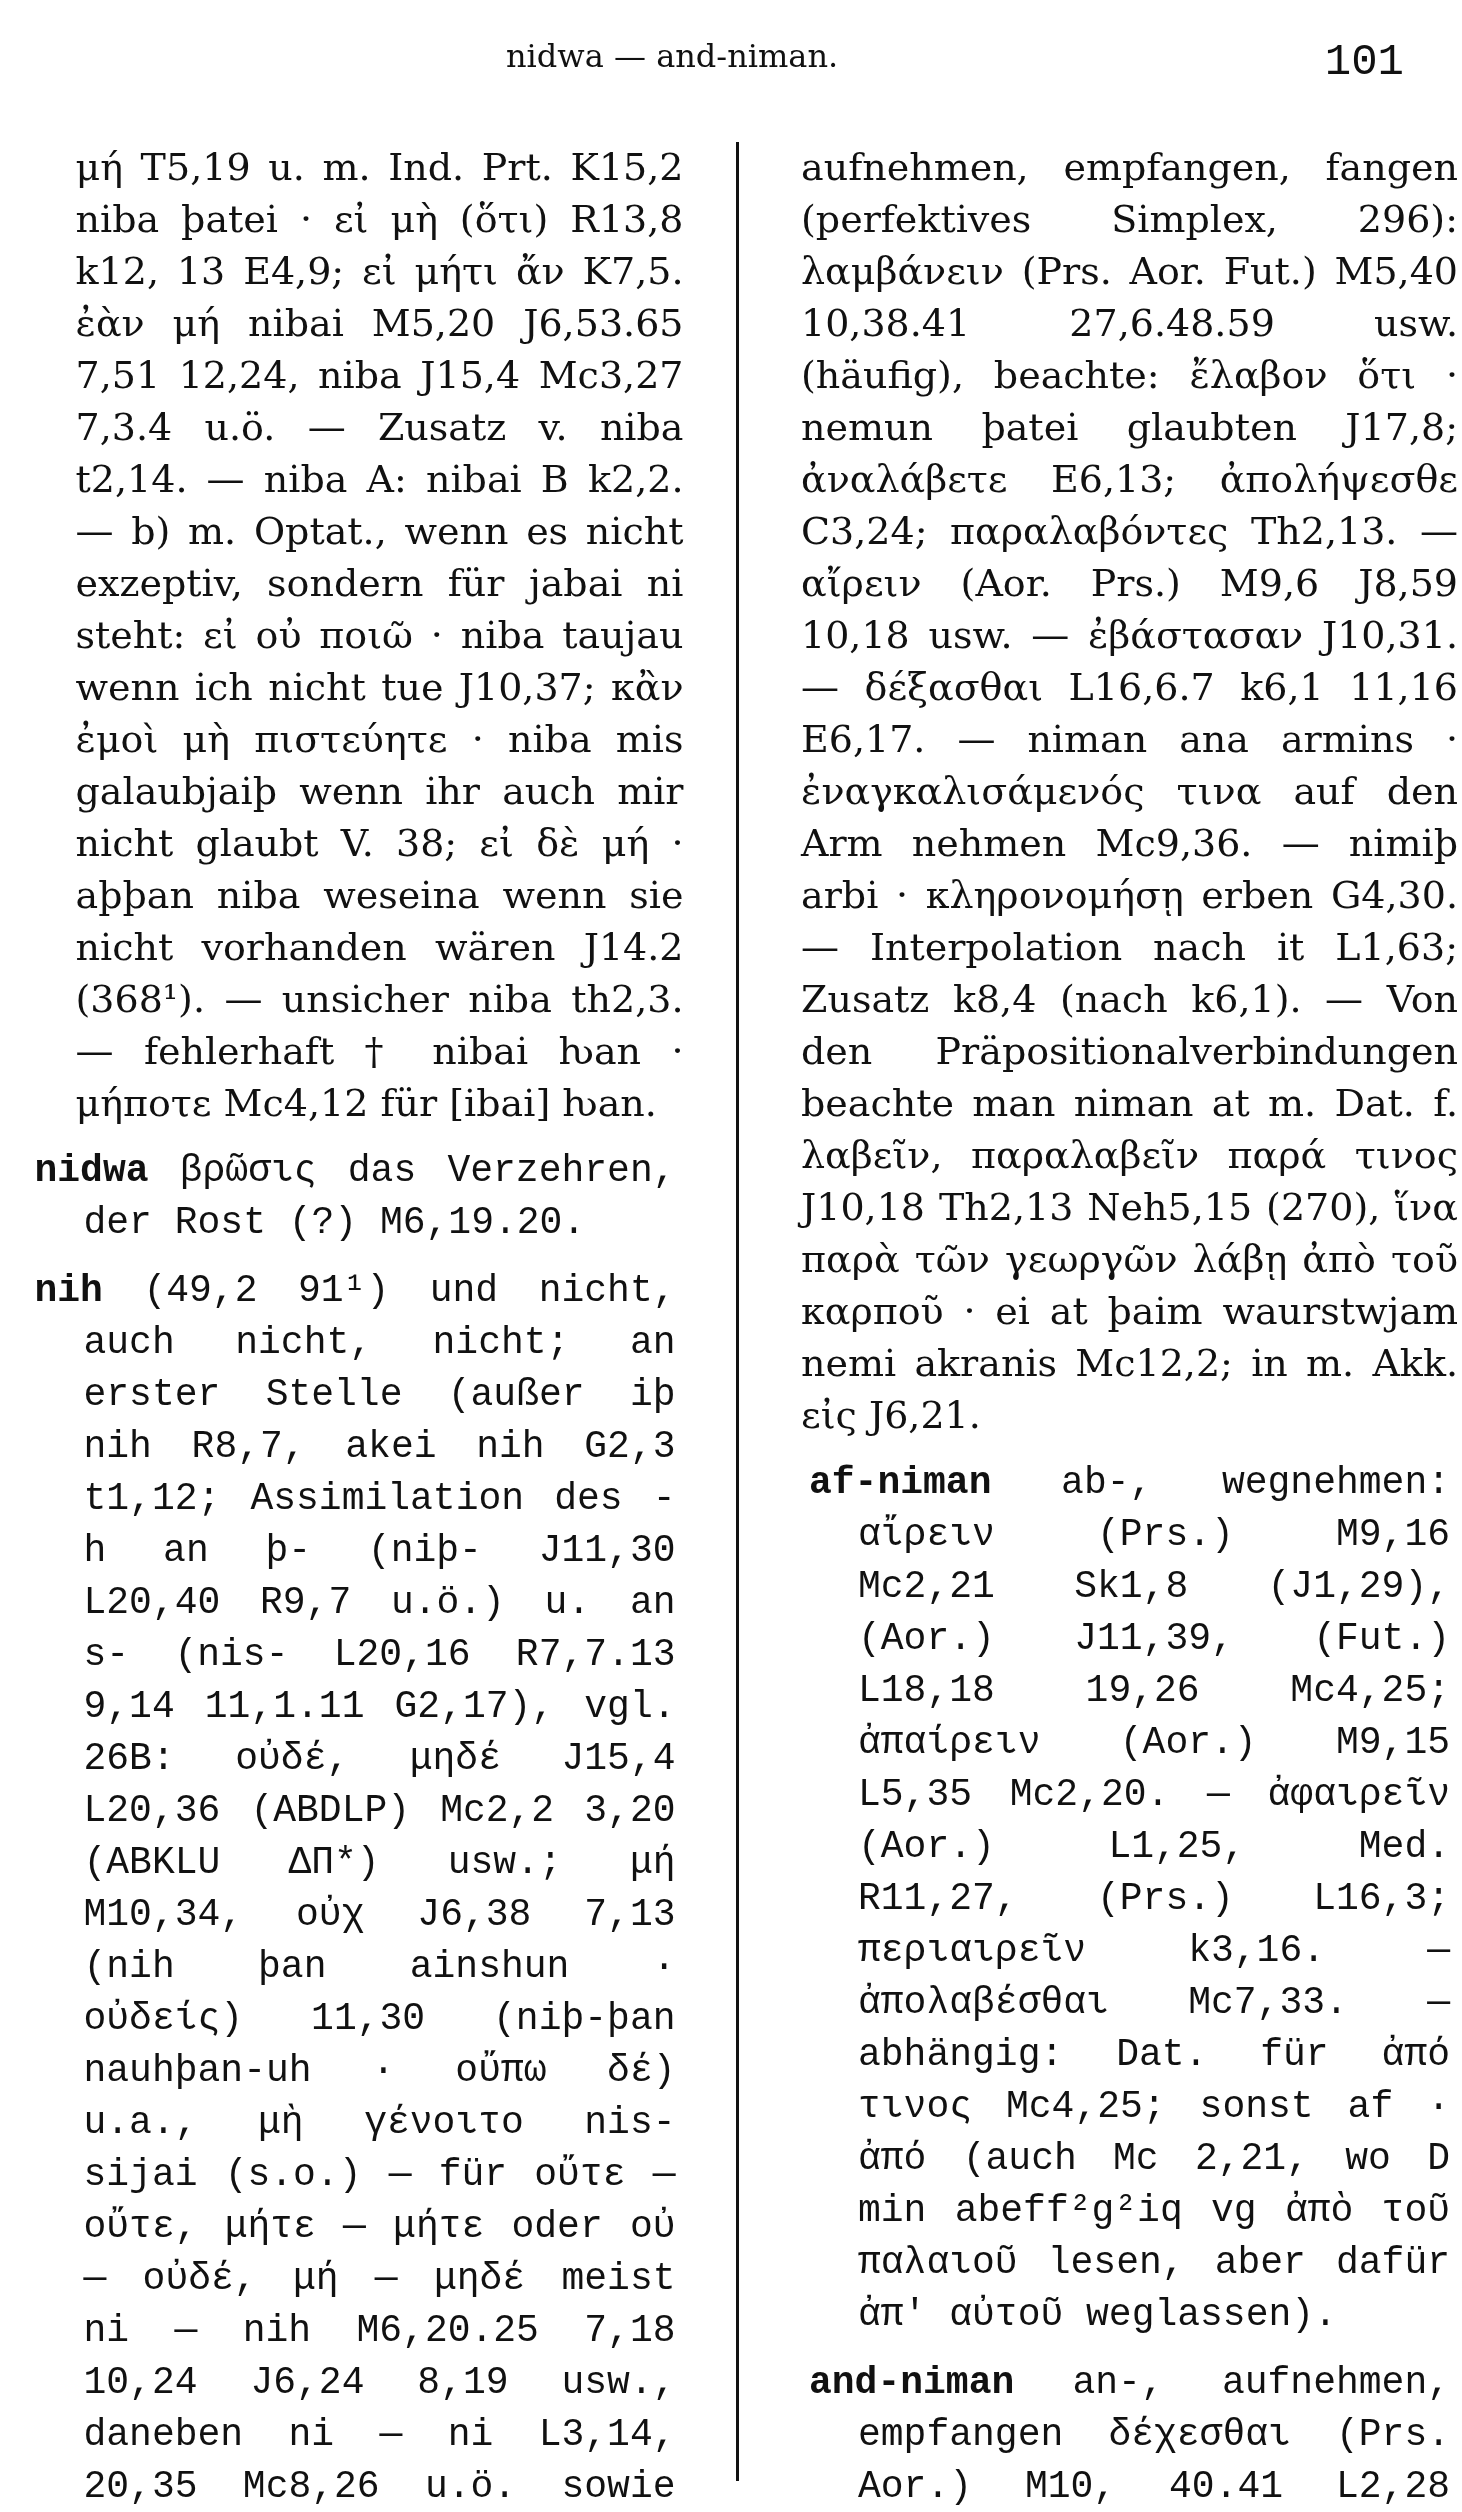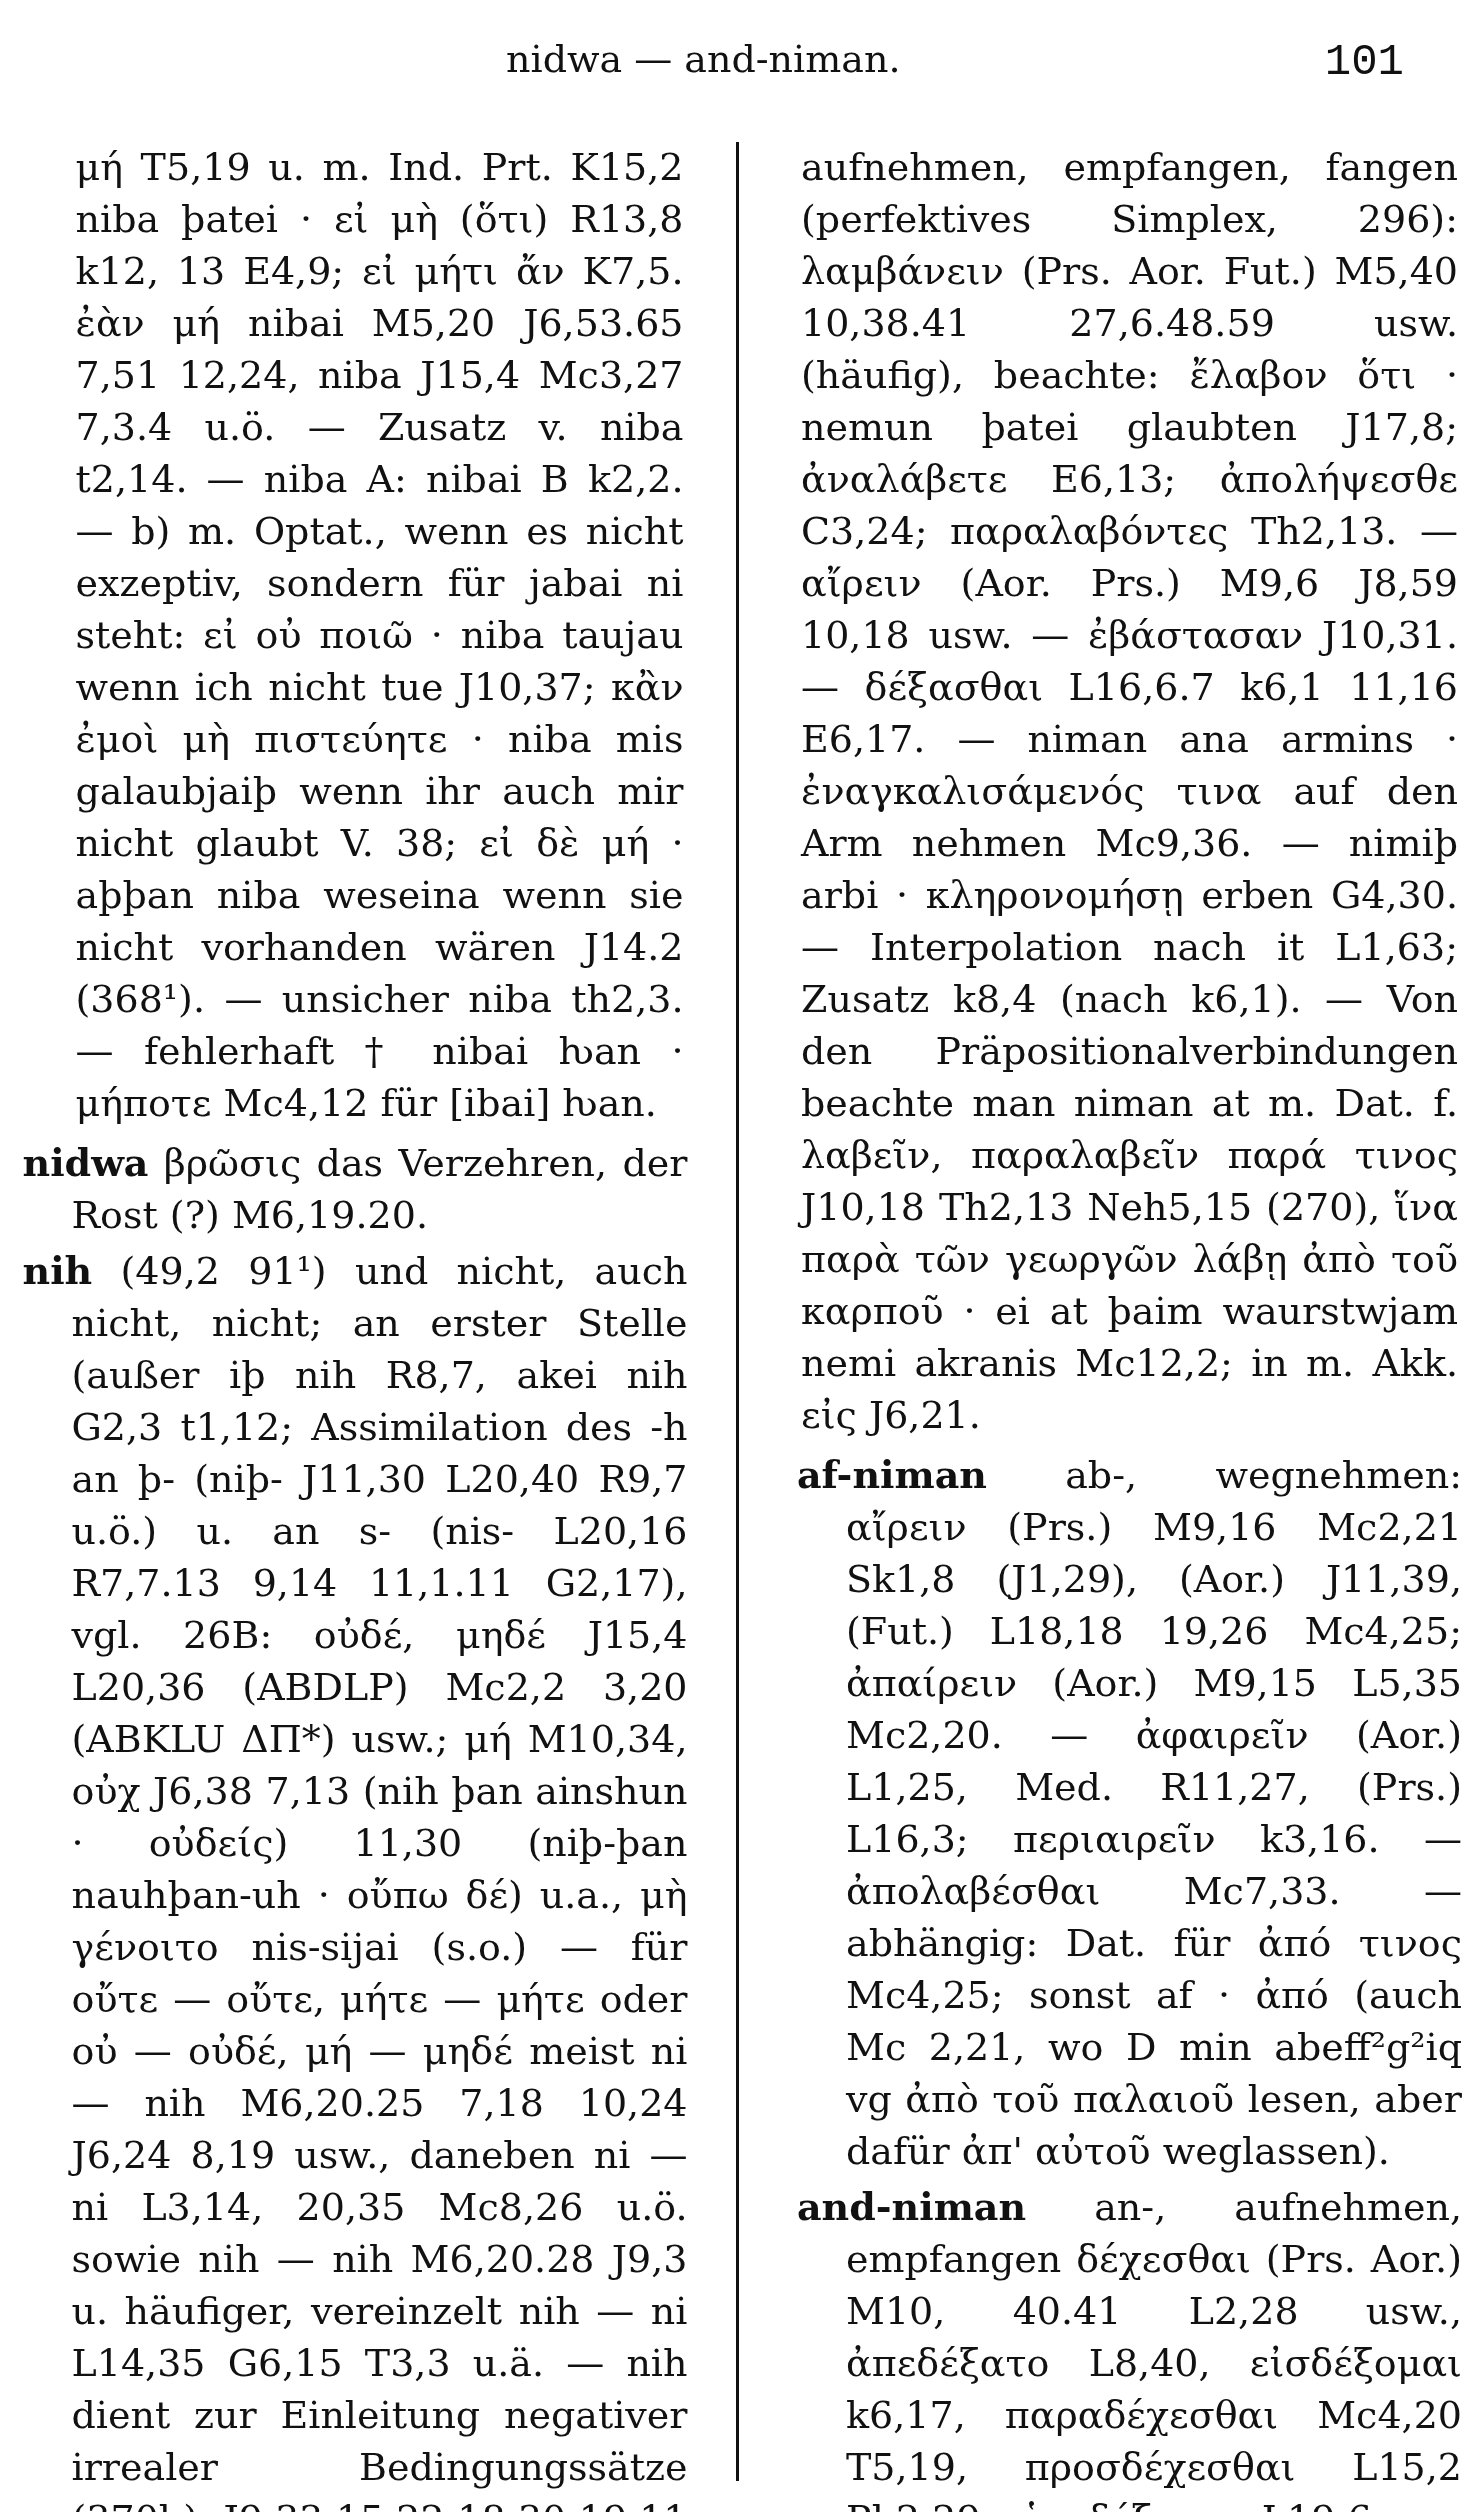--- a/index.html
+++ b/index.html
@@ -1,26 +1,26 @@
 <!DOCTYPE html>
 <html style="font-size:10px"><head>
 <meta charset="utf-8">
 <style>
   html,body{margin:0;padding:0;background:#fff;}
   body{width:1463px;height:2512px;position:relative;overflow:hidden;
     font-family:"DejaVu Serif","Liberation Serif",serif;color:#111;}
   .header{position:absolute;top:37px;left:0;width:1463px;height:56px;}
-  .header .title{position:absolute;left:506px;top:0;font-size:38px;}
+  .header .title{position:absolute;left:506px;top:0;font-size:32px;}
   .header .pageno{position:absolute;right:59px;top:0;font-size:44px;font-family:Liberation Mono, monospace;}
   .col{position:absolute;top:133px;width:673px;font-size:38px;line-height:52px;
     text-align:justify;}
   .col.left{left:18.5px;}
   .col.right{left:793px;}
   .divider{position:absolute;left:736px;top:142px;width:2.5px;height:2339px;background:#111;}
-  .entry{margin:4px;text-indent:-49px;padding-left:49px;}
+  .entry{margin:16px;text-indent:-49px;padding-left:49px;font-family:Liberation Mono, monospace;}
   .cont{margin:8px;padding-left:49px;}
   .hw{font-weight:bold;}
 </style>
 </head>
 <body>
 
 <div class="header">
   <span class="title">nidwa — and-niman.</span>
   <span class="pageno">101</span>
 </div>

